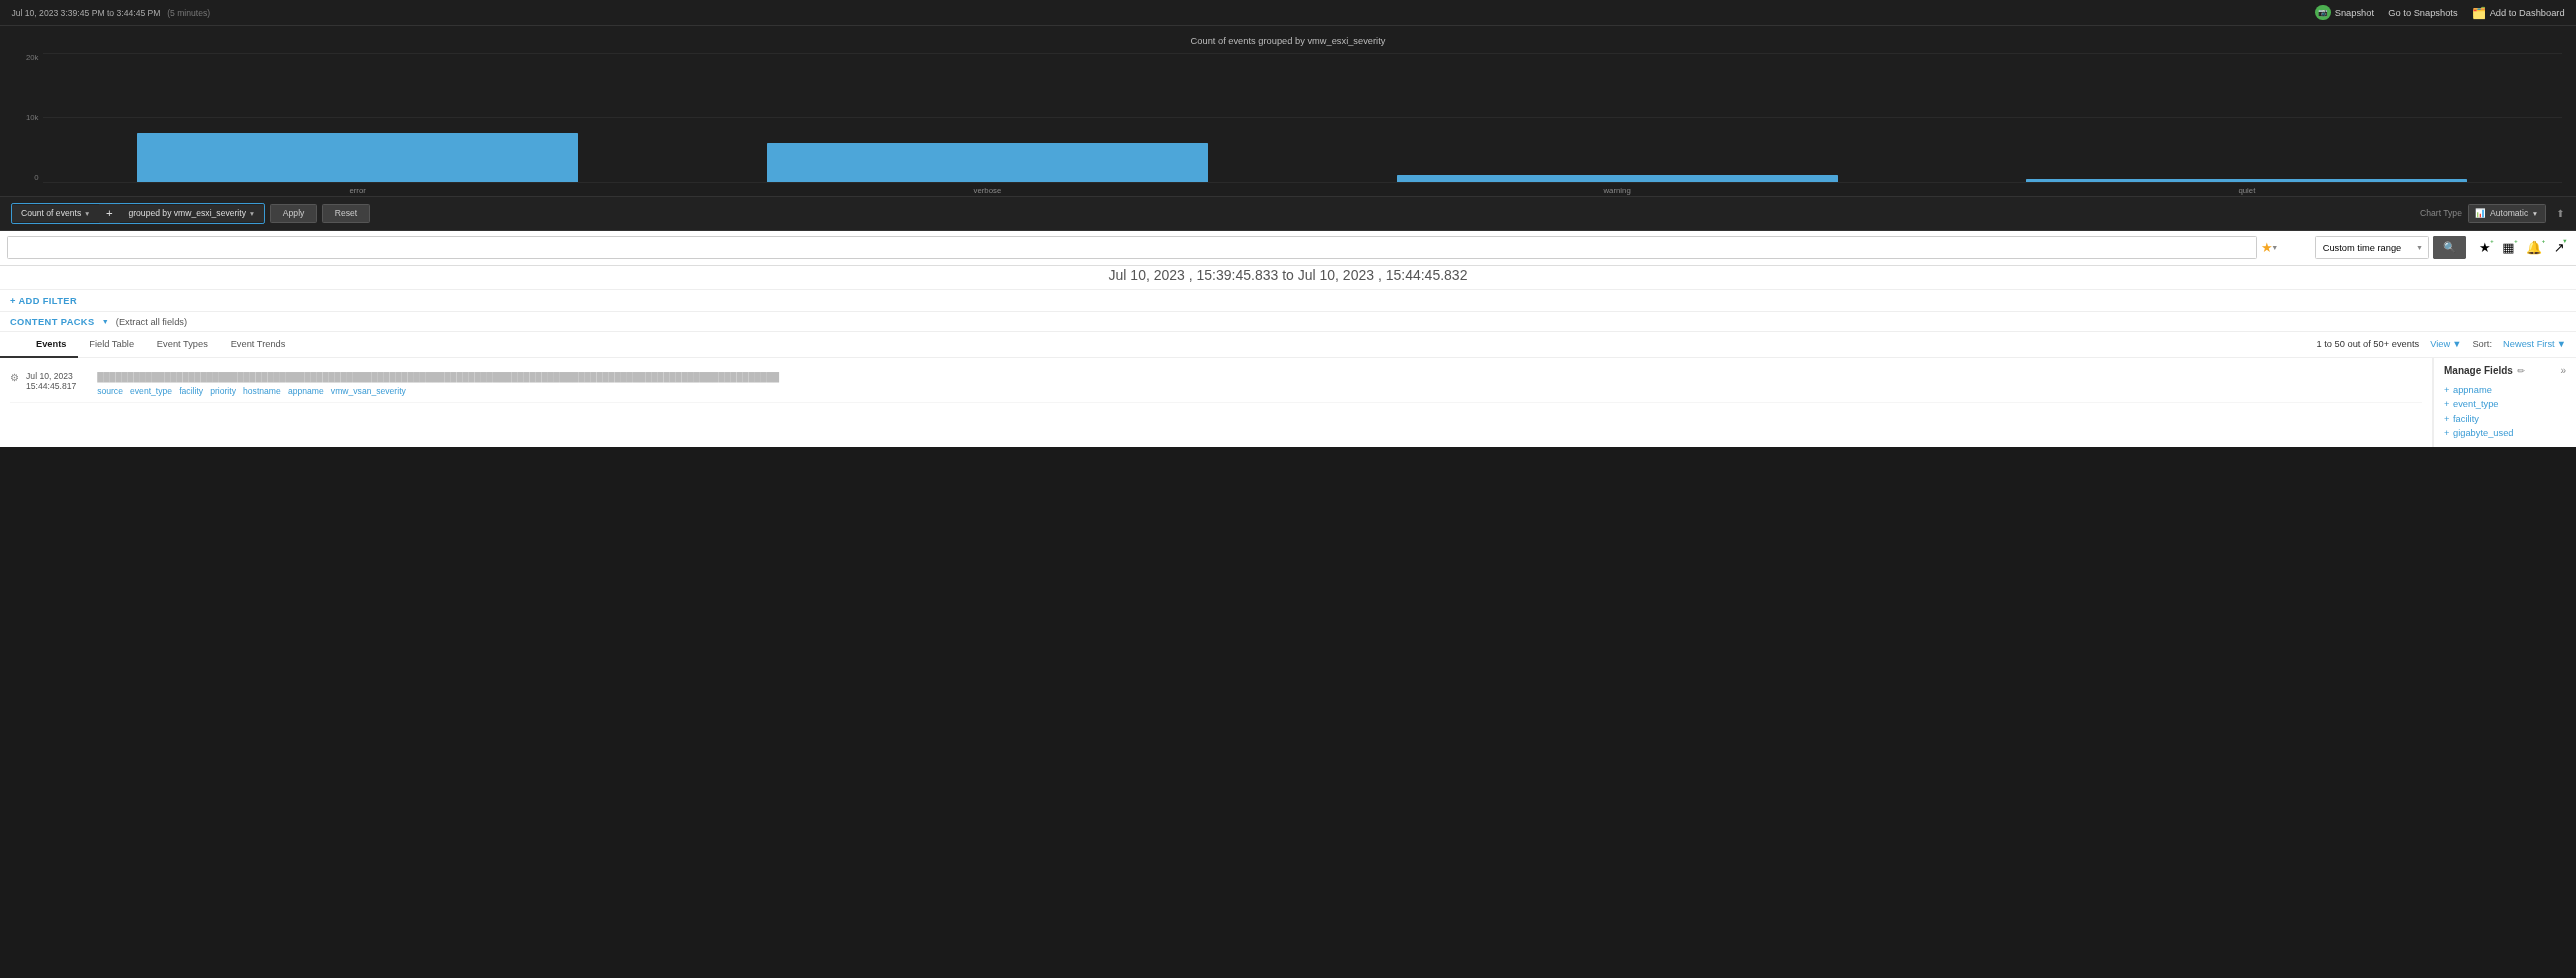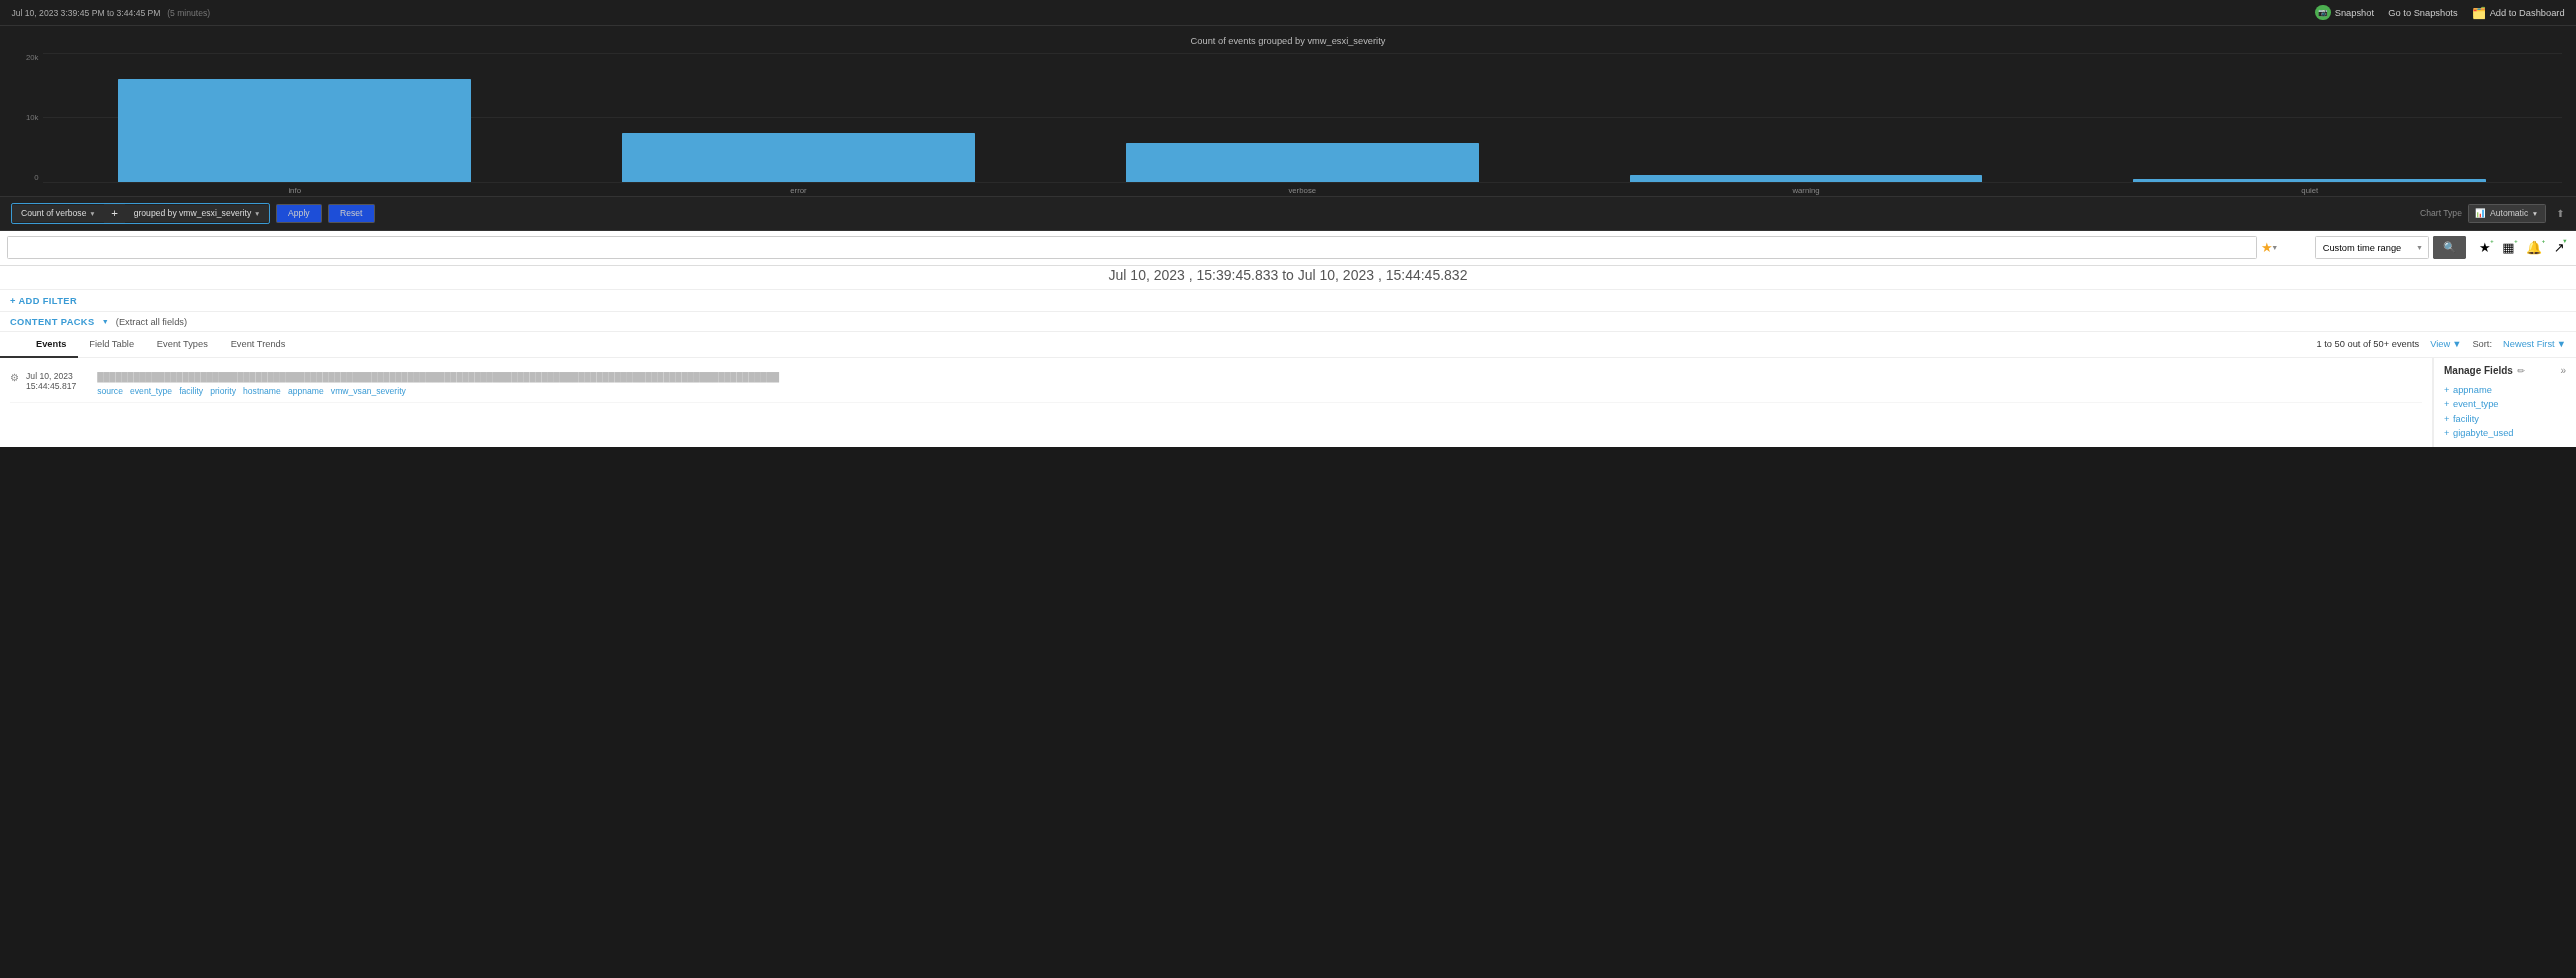--- a/index.html
+++ b/index.html
@@ -170,21 +170,21 @@
     .ctrl-btn .chevron { font-size: 6.4px; color: #aaa; }
     .plus-btn {
       background: #2d2d2d;
       border: none;
       color: #ddd;
       padding: 3.6px 7.1px;
       font-size: 11.4px;
       cursor: pointer;
     }
     .action-btn {
-      background: #1d4ed8;
+      background: #404040;
       border: 0.7px solid #555;
       color: #ccc;
       padding: 3.6px 11.4px;
       font-size: 8.6px;
       cursor: pointer;
       border-radius: 1.4px;
     }
     .chart-type-label {
       margin-left: auto;
       color: #888;
@@ -540,24 +540,20 @@
       <span>10k</span>
       <span>0</span>
     </div>
     <div class="chart-grid">
       <div class="grid-line" style="top:0%"></div>
       <div class="grid-line" style="top:50%"></div>
       <div class="grid-line" style="top:100%"></div>
     </div>
     <div class="bars-area">
 
-      <div class="bar-group">
-        <div class="bar" style="height:80%;"></div>
-        <span class="bar-label">info</span>
-      </div>
 
       <div class="bar-group">
         <div class="bar" style="height:38%;"></div>
         <span class="bar-label">error</span>
       </div>
 
       <div class="bar-group">
         <div class="bar" style="height:30%;"></div>
         <span class="bar-label">verbose</span>
       </div>
@@ -571,21 +567,21 @@
         <div class="bar" style="height:2%;"></div>
         <span class="bar-label">quiet</span>
       </div>
     </div>
   </div>
 </div>
 
 <div class="chart-controls">
   <div class="control-group">
     <button class="ctrl-btn">
-      <span>Count of verbose</span>
+      <span>Count of events</span>
       <span class="chevron">▼</span>
     </button>
     <button class="plus-btn">+</button>
     <button class="ctrl-btn">
       <span>grouped by vmw_esxi_severity</span>
       <span class="chevron">▼</span>
     </button>
   </div>
   <button class="action-btn">
     <span>Apply</span>

